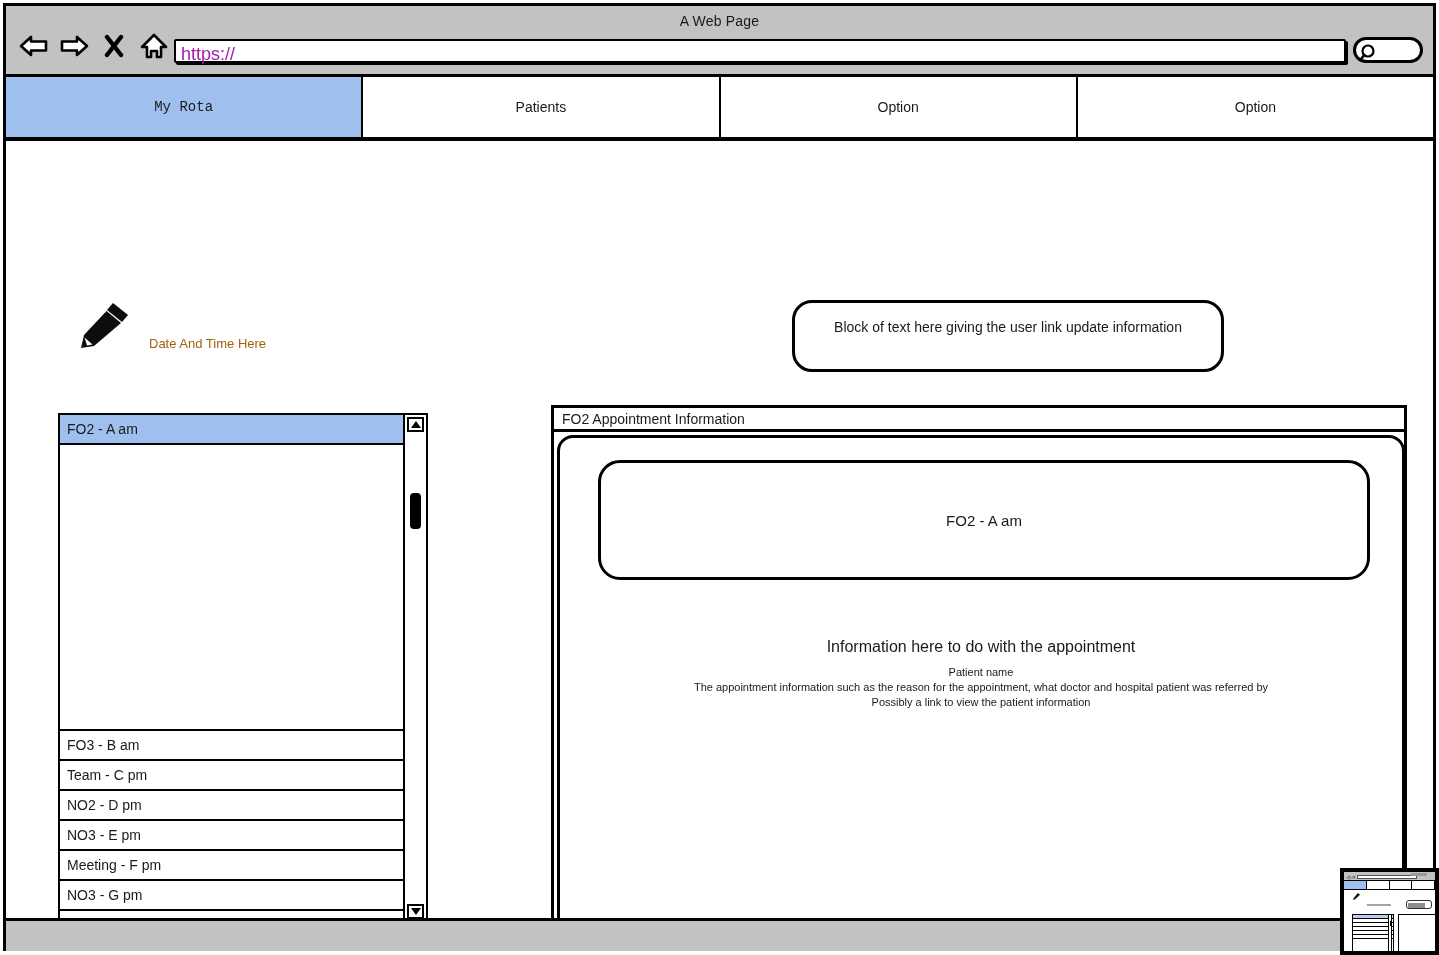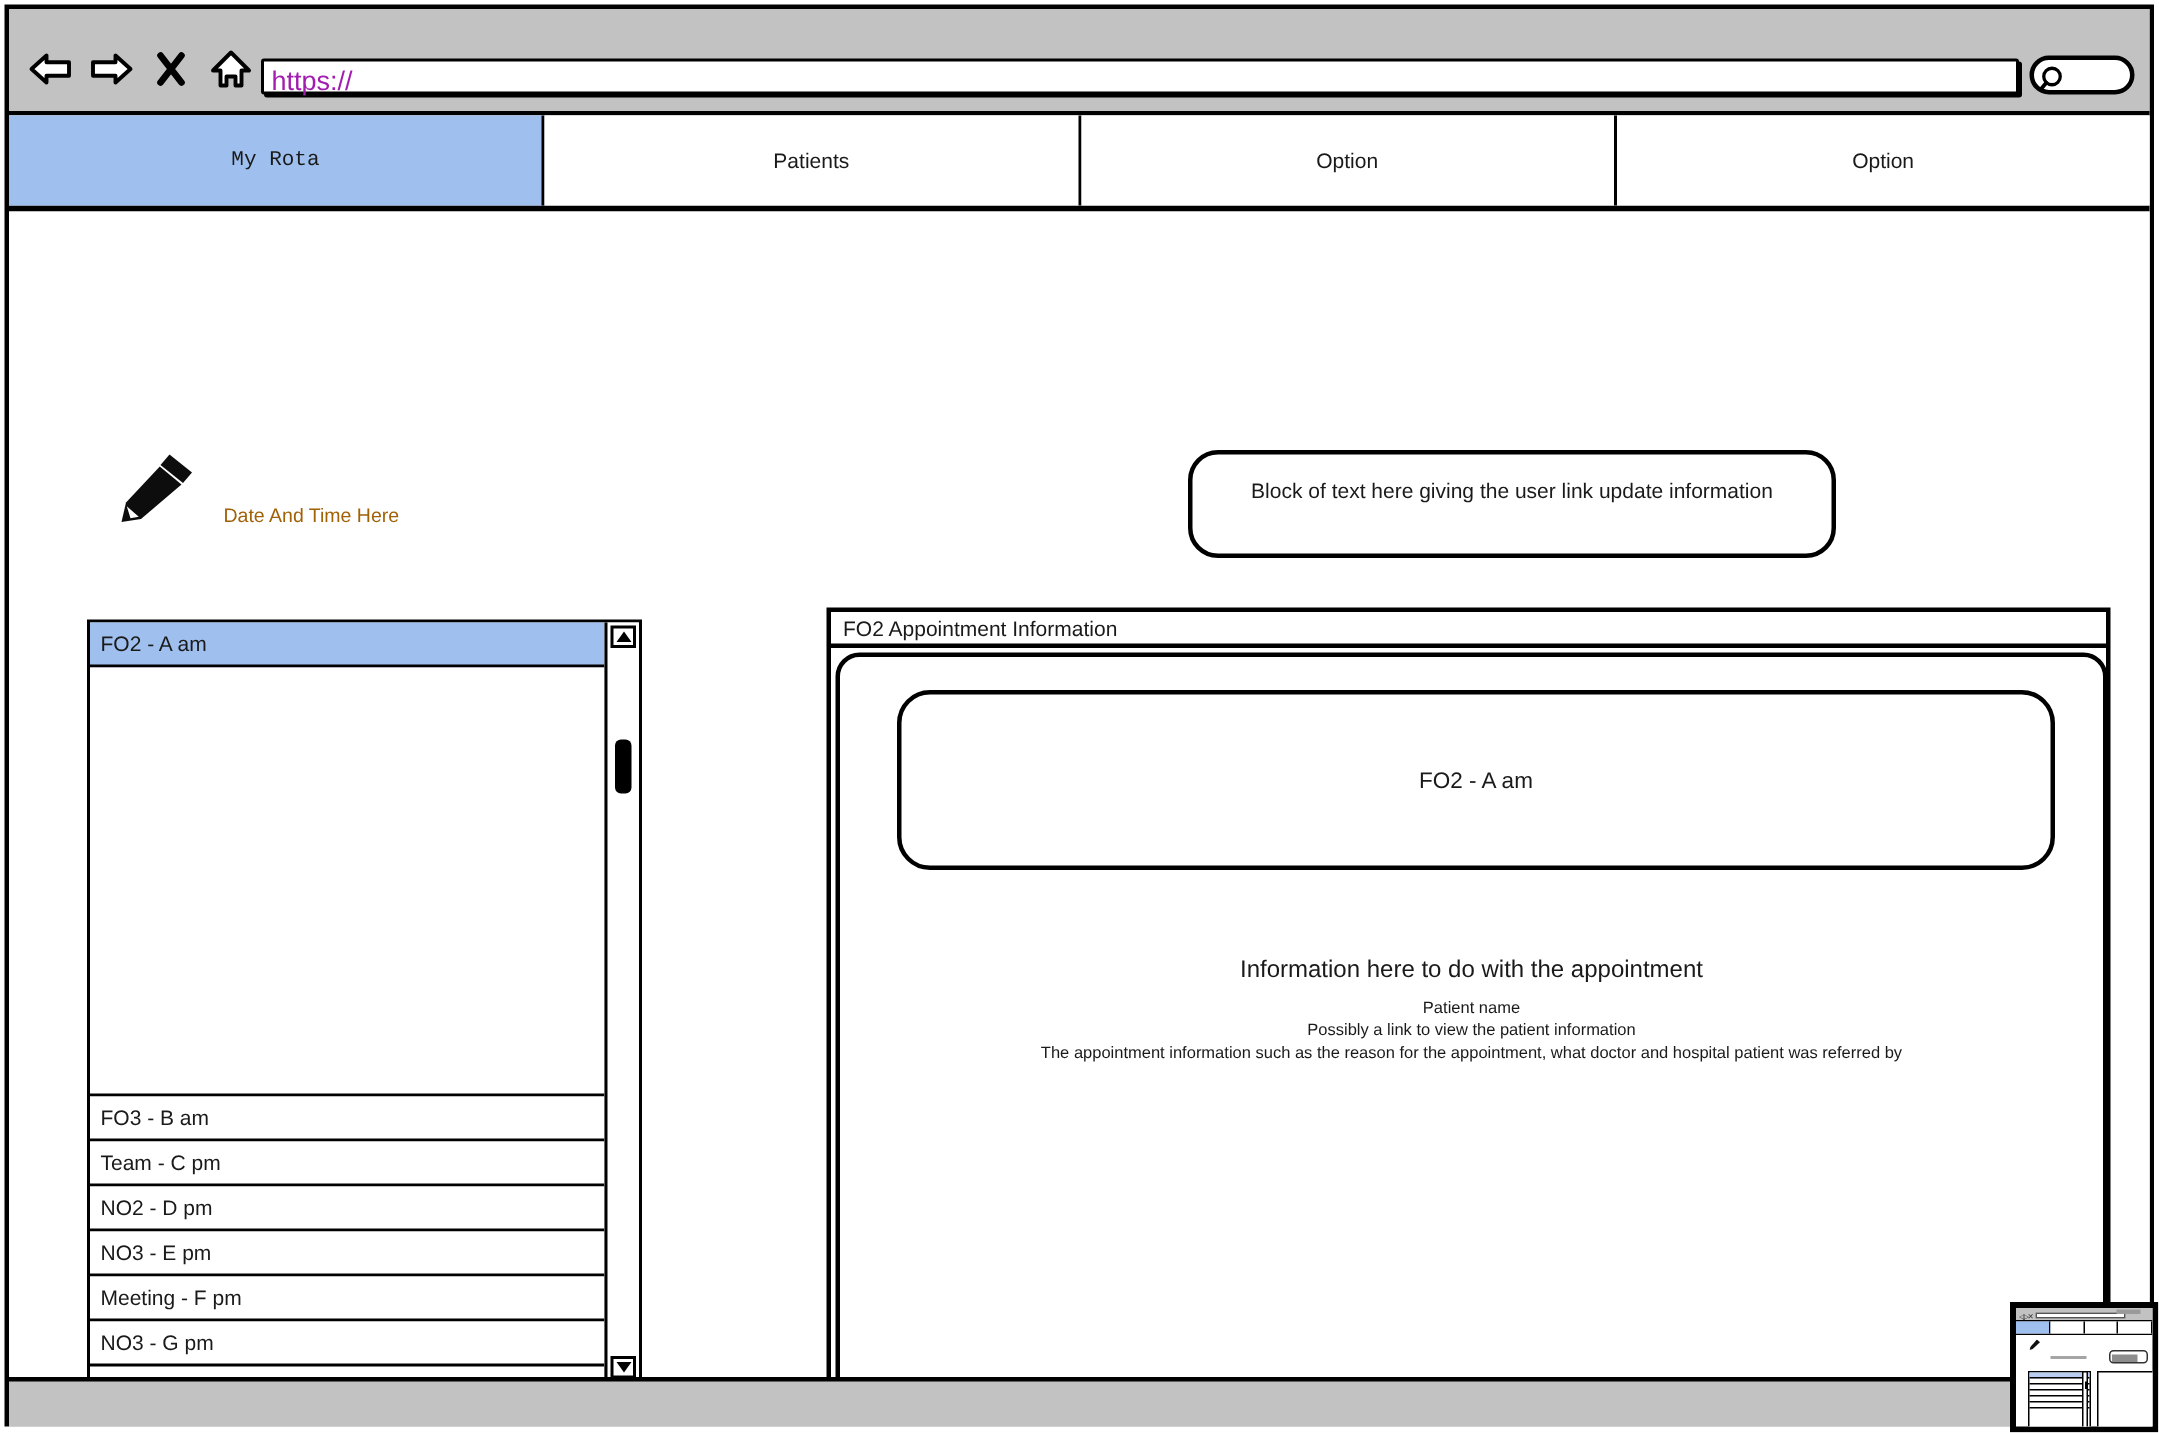--- a/index.html
+++ b/index.html
@@ -469,20 +469,21 @@
   }
 </style>
 </head>
 <body>
 
 <div id="screen">
 
   <div class="browser-window">
 
     <div class="browser-chrome">
+      <div class="window-title">A Web Page</div>
 
       <div class="nav-icons">
         <div class="icon-btn">
           <svg width="32" height="26" viewBox="0 0 32 26">
             <path d="M3 13 L13 4 L13 8.5 L28 8.5 L28 17.5 L13 17.5 L13 22 Z" fill="#fff" stroke="#000" stroke-width="2.6" stroke-linejoin="round"></path>
           </svg>
         </div>
         <div class="icon-btn">
           <svg width="32" height="26" viewBox="0 0 32 26">
             <path d="M29 13 L19 4 L19 8.5 L4 8.5 L4 17.5 L19 17.5 L19 22 Z" fill="#fff" stroke="#000" stroke-width="2.6" stroke-linejoin="round"></path>
@@ -564,22 +565,22 @@
 
         <div class="appt-panel">
           <div class="appt-title">FO2 Appointment Information</div>
 
           <div class="appt-inner">
             <div class="appt-header-box">FO2 - A am</div>
 
             <div class="appt-info">
               <div class="appt-info-title">Information here to do with the appointment</div>
               <div class="appt-info-line">Patient name</div>
+              <div class="appt-info-line">The appointment information such as the reason for the appointment, what doctor and hospital patient was referred by</div>
               <div class="appt-info-line">Possibly a link to view the patient information</div>
-              <div class="appt-info-line">The appointment information such as the reason for the appointment, what doctor and hospital patient was referred by</div>
             </div>
           </div>
         </div>
 
       </div>
 
       <div class="status-bar"></div>
 
     </div>
   </div>

